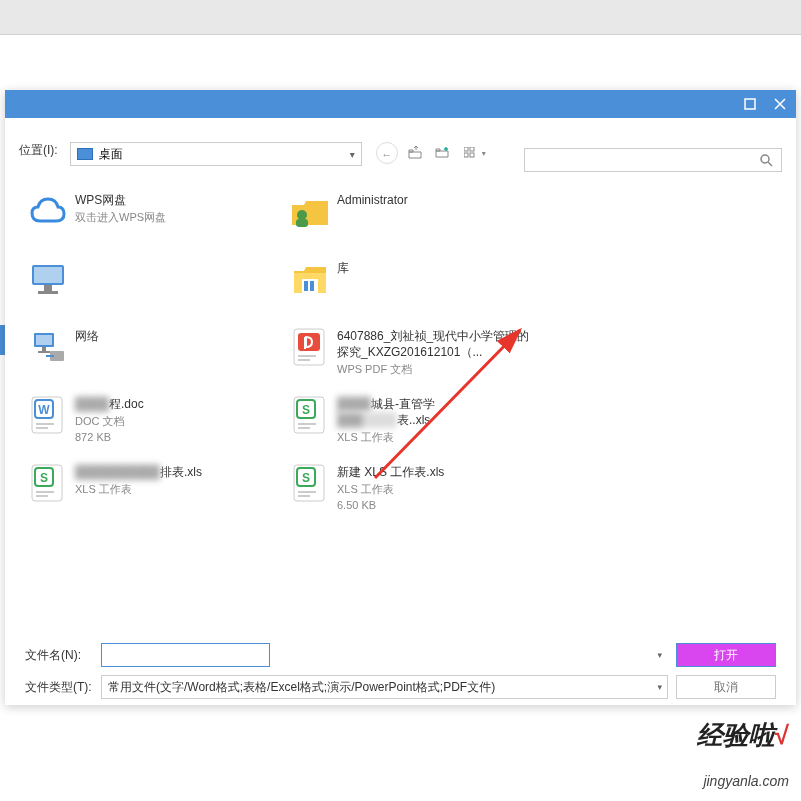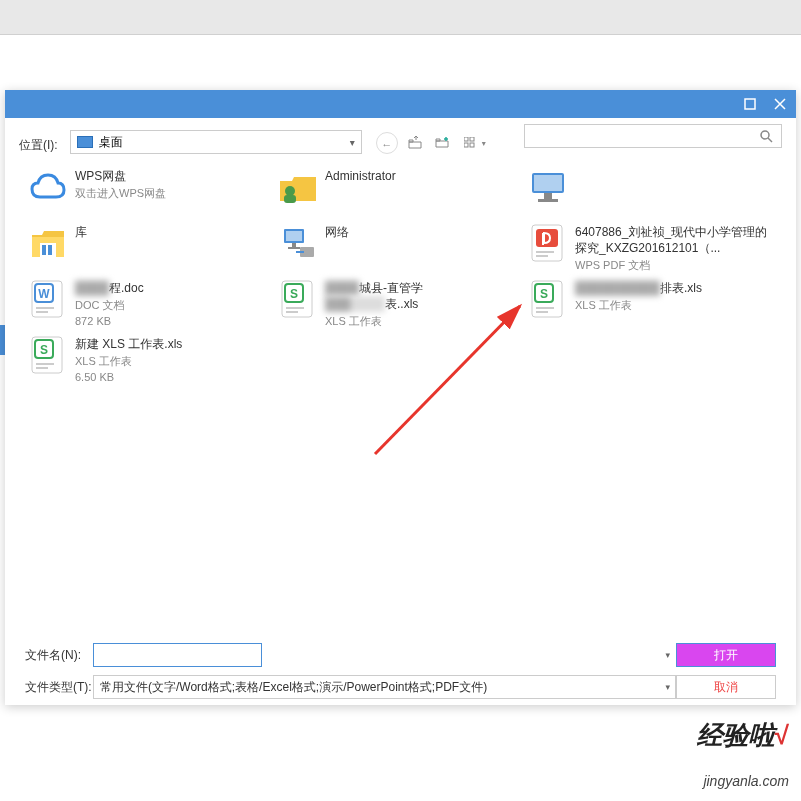--- a/index.html
+++ b/index.html
@@ -2,49 +2,49 @@
 <html><head>
   <meta charset="utf-8">
   <style>
     * { margin: 0; padding: 0; box-sizing: border-box; }
     body { font-family: "Microsoft YaHei", Arial, sans-serif; font-size: 12px; background: #fff; width: 801px; height: 801px; position: relative; overflow: hidden; }
     .page-bg { position: absolute; top: 0; left: 0; width: 801px; height: 35px; background: #e8e8e8; border-bottom: 1px solid #d0d0d0; }
     .dialog { position: absolute; top: 90px; left: 5px; width: 791px; height: 615px; background: #fff; box-shadow: 0 2px 10px rgba(0,0,0,0.2); }
     .titlebar { height: 28px; background: #4a8fd8; display: flex; justify-content: flex-end; align-items: center; padding-right: 6px; gap: 10px; }
     .titlebar .btn { width: 20px; height: 20px; display: flex; align-items: center; justify-content: center; color: #fff; cursor: pointer; }
     .titlebar .btn svg { width: 12px; height: 12px; }
-    .toolbar { height: 36px; display: flex; align-items: flex-end; padding: 0 14px; gap: 8px; position: relative; }
+    .toolbar { height: 36px; display: flex; align-items: flex-start; padding: 0 14px; gap: 8px; position: relative; margin-top: 24px; }
     .toolbar-label { color: #333; margin-right: 4px; }
     .location-select { width: 292px; height: 24px; border: 1px solid #ccc; display: flex; align-items: center; padding: 0 6px; gap: 6px; position: relative; cursor: pointer; }
     .location-select .loc-icon { width: 16px; height: 12px; background: #4a8fd8; border: 1px solid #2a6fb8; }
     .location-select .chevron { margin-left: auto; font-size: 10px; color: #666; }
     .nav-btns { display: flex; gap: 6px; margin-left: 6px; }
     .nav-btn { width: 22px; height: 22px; border: 1px solid #ddd; border-radius: 11px; display: flex; align-items: center; justify-content: center; color: #888; cursor: pointer; font-size: 11px; }
     .nav-btn.sq { border-radius: 2px; border: none; }
     .search-box { position: absolute; right: 14px; top: 6px; width: 258px; height: 24px; border: 1px solid #ccc; display: flex; }
     .search-input { flex: 1; border: none; outline: none; font-size: 12px; padding: 0 6px; }
     .search-btn { width: 30px; display: flex; align-items: center; justify-content: center; color: #777; cursor: pointer; }
     .file-area { height: 460px; padding: 8px 18px; position: relative; }
-    .file-grid { display: flex; flex-wrap: wrap; gap: 0; }
+    .file-grid { display: flex; flex-wrap: wrap; gap: 12px; }
     .file-item { width: 250px; height: 56px; display: flex; align-items: flex-start; padding: 4px; cursor: pointer; gap: 6px; }
     .file-icon { width: 42px; height: 42px; display: flex; align-items: center; justify-content: center; flex-shrink: 0; }
     .file-info { flex: 1; min-width: 0; padding-top: 2px; }
     .file-name { color: #333; line-height: 16px; word-break: break-all; }
     .file-sub { color: #888; font-size: 11px; line-height: 14px; margin-top: 2px; }
     .blur { filter: blur(3px); color: #aaa; background: #ddd; display: inline-block; border-radius: 2px; }
     .arrow-annotation { position: absolute; top: 140px; left: 360px; pointer-events: none; }
     .bottom-panel { position: absolute; bottom: 0; left: 0; right: 0; height: 70px; padding: 8px 20px; }
-    .form-row { display: flex; align-items: center; margin-bottom: 8px; }
+    .form-row { display: flex; align-items: center; gap: 8px; margin-bottom: 8px; }
     .form-label { width: 68px; text-align: left; color: #333; }
     .form-input { flex: 1; height: 24px; border: 1px solid #ccc; padding: 0 6px; font-size: 12px; outline: none; }
     .form-input.focused { border-color: #4a8fd8; }
     .combo { position: relative; flex: 1; }
     .combo-input { width: 100%; height: 24px; border: 1px solid #ccc; padding: 0 24px 0 6px; font-size: 12px; outline: none; background: #fff; cursor: pointer; display: flex; align-items: center; color: #333; }
     .combo-arrow { position: absolute; right: 6px; top: 7px; font-size: 9px; color: #666; pointer-events: none; }
-    .action-btn { width: 100px; height: 24px; border: 1px solid #ccc; background: #fff; cursor: pointer; font-size: 12px; color: #ef4444; }
+    .action-btn { width: 100px; height: 24px; border: 1px solid #ccc; background: #fff; cursor: pointer; font-size: 12px; color: #737373; }
     .action-btn.primary { background: #d946ef; color: #fff; border-color: #4a8fd8; }
     .left-tab { position: absolute; left: 0; top: 325px; width: 6px; height: 30px; background: #4a8fd8; }
     .watermark { position: absolute; bottom: 12px; right: 12px; text-align: right; }
     .watermark .big { font-size: 26px; font-weight: bold; color: #222; font-style: italic; text-shadow: 1px 1px #fff; }
     .watermark .check { color: #d33; font-size: 26px; font-weight: bold; }
     .watermark .small { font-size: 14px; color: #444; font-style: italic; margin-top: 20px; }
   </style>
 </head>
 <body>
 

